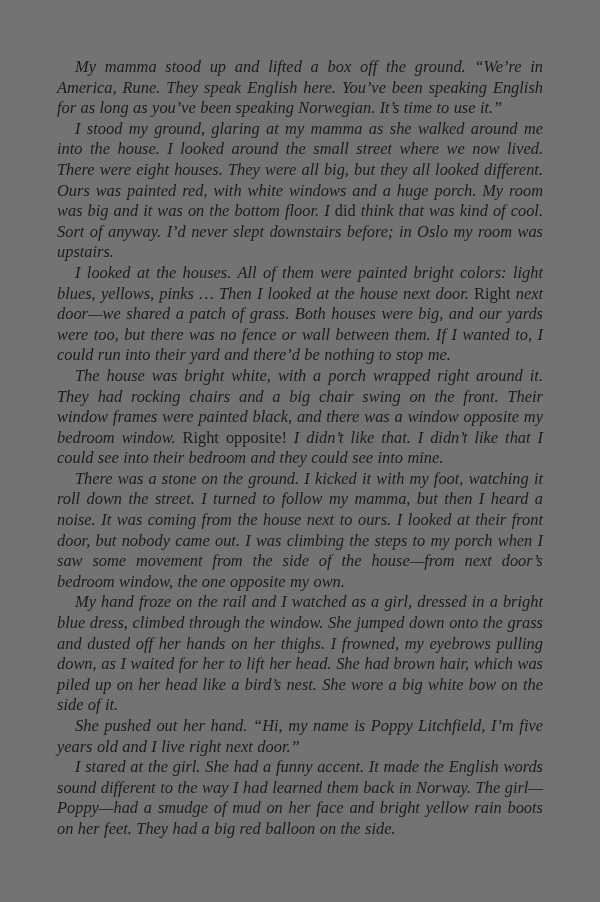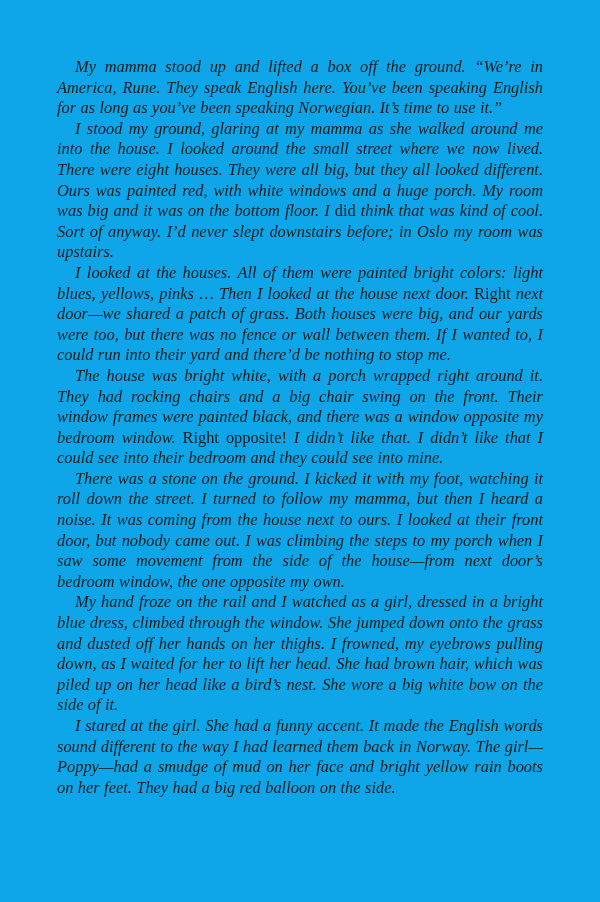--- a/index.html
+++ b/index.html
@@ -4,21 +4,21 @@
 <style>
   html, body {
     margin: 0;
     padding: 0;
     background: #ffffff;
   }
   .book-page {
     position: relative;
     width: 600px;
     height: 902px;
-    background: #0ea5e9;
+    background: #737373;
     box-sizing: border-box;
     padding: 57px 57px 0 57px;
     overflow: hidden;
   }
   .text-block {
     width: 486px;
   }
   .para {
     margin: 0;
     padding: 0;
@@ -39,15 +39,16 @@
 <body>
 
 <div class="book-page">
   <div class="text-block">
       <p class="para" style="color: rgb(27, 27, 27);"><span class="body-italic">My mamma stood up and lifted a box off the ground. “We’re in America, Rune. They speak English here. You’ve been speaking English for as long as you’ve been speaking Norwegian. It’s time to use it.”</span></p>
       <p class="para" style="color: rgb(27, 27, 27);"><span class="body-italic">I stood my ground, glaring at my mamma as she walked around me into the house. I looked around the small street where we now lived. There were eight houses. They were all big, but they all looked different. Ours was painted red, with white windows and a huge porch. My room was big and it was on the bottom floor. I </span><span class="em-roman">did</span><span class="body-italic"> think that was kind of cool. Sort of anyway. I’d never slept downstairs before; in Oslo my room was upstairs.</span></p>
       <p class="para" style="color: rgb(27, 27, 27);"><span class="body-italic">I looked at the houses. All of them were painted bright colors: light blues, yellows, pinks … Then I looked at the house next door. </span><span class="em-roman">Right</span><span class="body-italic"> next door—we shared a patch of grass. Both houses were big, and our yards were too, but there was no fence or wall between them. If I wanted to, I could run into their yard and there’d be nothing to stop me.</span></p>
       <p class="para" style="color: rgb(27, 27, 27);"><span class="body-italic">The house was bright white, with a porch wrapped right around it. They had rocking chairs and a big chair swing on the front. Their window frames were painted black, and there was a window opposite my bedroom window. </span><span class="em-roman">Right opposite!</span><span class="body-italic"> I didn’t like that. I didn’t like that I could see into their bedroom and they could see into mine.</span></p>
       <p class="para" style="color: rgb(27, 27, 27);"><span class="body-italic">There was a stone on the ground. I kicked it with my foot, watching it roll down the street. I turned to follow my mamma, but then I heard a noise. It was coming from the house next to ours. I looked at their front door, but nobody came out. I was climbing the steps to my porch when I saw some movement from the side of the house—from next door’s bedroom window, the one opposite my own.</span></p>
       <p class="para" style="color: rgb(27, 27, 27);"><span class="body-italic">My hand froze on the rail and I watched as a girl, dressed in a bright blue dress, climbed through the window. She jumped down onto the grass and dusted off her hands on her thighs. I frowned, my eyebrows pulling down, as I waited for her to lift her head. She had brown hair, which was piled up on her head like a bird’s nest. She wore a big white bow on the side of it.</span></p>
+      <p class="para" style="color: rgb(27, 27, 27);"><span class="body-italic">She pushed out her hand. “Hi, my name is Poppy Litchfield, I’m five years old and I live right next door.”</span></p>
       <p class="para" style="color: rgb(27, 27, 27); font-family: Liberation Serif, serif;"><span class="body-italic">I stared at the girl. She had a funny accent. It made the English words sound different to the way I had learned them back in Norway. The girl—Poppy—had a smudge of mud on her face and bright yellow rain boots on her feet. They had a big red balloon on the side.</span></p>
     </div>
 </div>
 
 </body></html>

